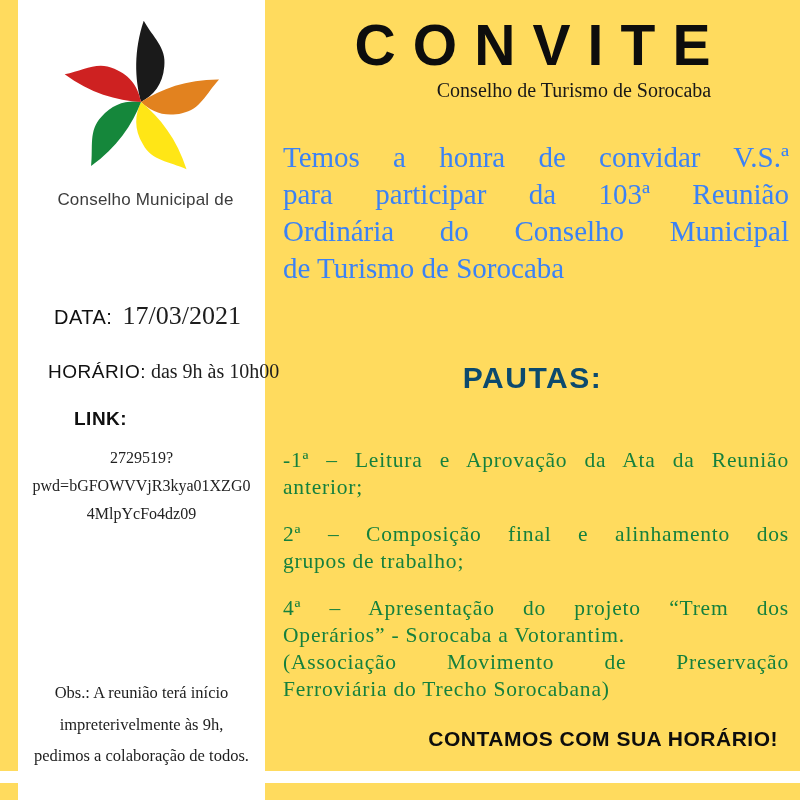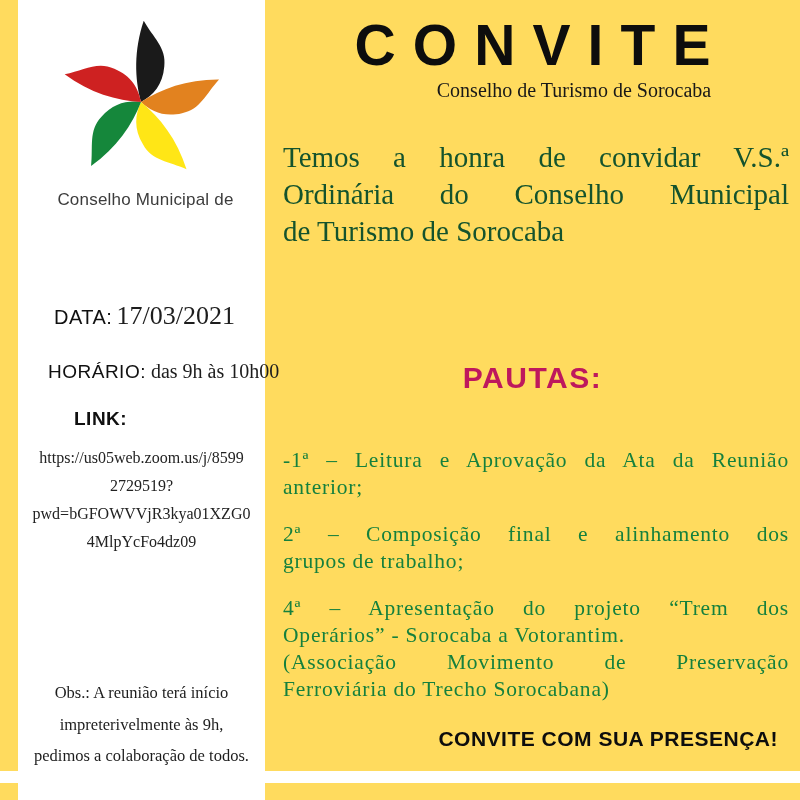--- a/index.html
+++ b/index.html
@@ -18,47 +18,47 @@
   
   .sidebar { position: absolute; left: 18px; top: 0; width: 247px; height: 800px; background: #ffffff; }
 
   .logo-wrap { position: absolute; top: 18px; left: 0; width: 247px; text-align: center; }
   .logo-text1 { font-size: 17px; color: #3c3c3c; margin-top: 0px; letter-spacing: 0.2px; padding-left: 8px; }
   .logo-text2 { font-size: 37px; color: #262626; margin-top: -3px; letter-spacing: 1px; font-weight: 400; }
 
   .data-row    { position: absolute; top: 301px; left: 36px; white-space: nowrap; }
   .horario-row { position: absolute; top: 360px; left: 30px; white-space: nowrap; }
   .label-bold  { font-weight: normal; font-size: 20px; color: #101010; letter-spacing: 0.5px; }
-  .data-row .value    { font-family: "Liberation Serif", serif; font-size: 26px; color: #1d1d1d; margin-left: 4px; }
+  .data-row .value    { font-family: "Liberation Serif", serif; font-size: 26px; color: #1d1d1d; margin-left: 10px; }
   .horario-row .label-bold { font-size: 19px; }
   .horario-row .value { font-family: "Liberation Serif", serif; font-size: 20px; color: #1d1d1d; margin-left: 5px; }
 
   .link-label { position: absolute; top: 408px; left: 56px; font-weight: bold; font-size: 19px; color: #101010; letter-spacing: 0.5px; }
   .url-block  { position: absolute; top: 444px; left: 8px; width: 231px; text-align: center;
                 font-family: "Liberation Serif", serif; font-size: 16px; line-height: 28px; color: #222; word-break: break-all; }
   .obs-block  { position: absolute; top: 677px; left: 4px; width: 239px; text-align: center;
                 font-family: "Liberation Serif", serif; font-size: 16.5px; line-height: 31.5px; color: #1d1d1d; }
 
   
   .main { position: absolute; left: 265px; top: 0; width: 535px; height: 771px; }
 
   .title { position: absolute; top: 12px; left: 0; width: 535px; text-align: center;
            font-weight: bold; font-size: 57px; color: #0d0d0d; letter-spacing: 0.30em; text-indent: 0.30em; white-space: nowrap; }
   .subtitle { position: absolute; top: 79px; left: 9px; width: 600px; text-align: center;
               font-family: "Liberation Serif", serif; font-size: 20px; color: #181818; }
 
   .intro { position: absolute; top: 139px; left: 18px; width: 506px;
-           font-family: "Liberation Serif", serif; font-size: 29px; color: #14532d; }
+           font-family: "Liberation Serif", serif; font-size: 29px; color: #3b82f6; }
   .intro .ln { line-height: 37px; }
 
   .jline { text-align: justify; text-align-last: justify; }
   .lline { text-align: center; text-align-last: left; }
 
   .pautas-heading { position: absolute; top: 361px; left: 0; width: 535px; text-align: center;
-                    font-weight: bold; font-size: 30px; color: #be185d; letter-spacing: 1.5px; }
+                    font-weight: bold; font-size: 30px; color: #0c4a6e; letter-spacing: 1.5px; }
 
   .pautas { position: absolute; top: 447px; left: 18px; width: 506px;
             font-family: Liberation Serif, serif; font-size: 21.5px; color: #15803d; letter-spacing: 0.8px; }
   .pauta { margin: 0 0 20px 0; }
   .pauta .ln { line-height: 27px; }
 
   .footer { position: absolute; top: 727px; left: 0; width: 513px; text-align: right;
             font-weight: bold; font-size: 21px; color: #0d0d0d; letter-spacing: 0.5px; }
 </style>
 </head>
@@ -88,41 +88,41 @@
       <span class="label-bold">DATA:</span><span class="value">17/03/2021</span>
     </div>
 
     <div class="horario-row">
       <span class="label-bold">HORÁRIO:</span><span class="value">das 9h às 10h00</span>
     </div>
 
     <div class="link-label">LINK:</div>
 
     <div class="url-block">
-      <div class="ln">https://us05web.zoom.us/j/8599</div>
       <div class="ln">2729519?</div>
       <div class="ln">pwd=bGFOWVVjR3kya01XZG0</div>
       <div class="ln">4MlpYcFo4dz09</div>
     </div>
 
     <div class="obs-block">
       <div>Obs.: A reunião terá início</div>
       <div>impreterivelmente às 9h,</div>
       <div>pedimos a colaboração de todos.</div>
     </div>
 
   </div>
 
   <div class="main">
 
     <div class="title">CONVITE</div>
     <div class="subtitle">Conselho de Turismo de Sorocaba</div>
 
     <div class="intro">
       <div class="ln jline">Temos a honra de convidar V.S.ª</div>
+      <div class="ln jline">para participar da 103ª Reunião</div>
       <div class="ln jline">Ordinária do Conselho Municipal</div>
       <div class="ln lline">de Turismo de Sorocaba</div>
     </div>
 
     <div class="pautas-heading">PAUTAS:</div>
 
     <div class="pautas">
       <div class="pauta">
         <div class="ln jline">-1ª – Leitura e Aprovação da Ata da Reunião</div>
         <div class="ln lline">anterior;</div>
@@ -132,17 +132,17 @@
         <div class="ln lline">grupos de trabalho;</div>
       </div>
       <div class="pauta">
         <div class="ln jline">4ª – Apresentação do projeto “Trem dos</div>
         <div class="ln lline">Operários” - Sorocaba a Votorantim.</div>
         <div class="ln jline">(Associação Movimento de Preservação</div>
         <div class="ln lline">Ferroviária do Trecho Sorocabana)</div>
       </div>
     </div>
 
-    <div class="footer">CONVITE COM SUA PRESENÇA!</div>
+    <div class="footer">CONTAMOS COM SUA HORÁRIO!</div>
 
   </div>
 
 </div>
 
 </body></html>

